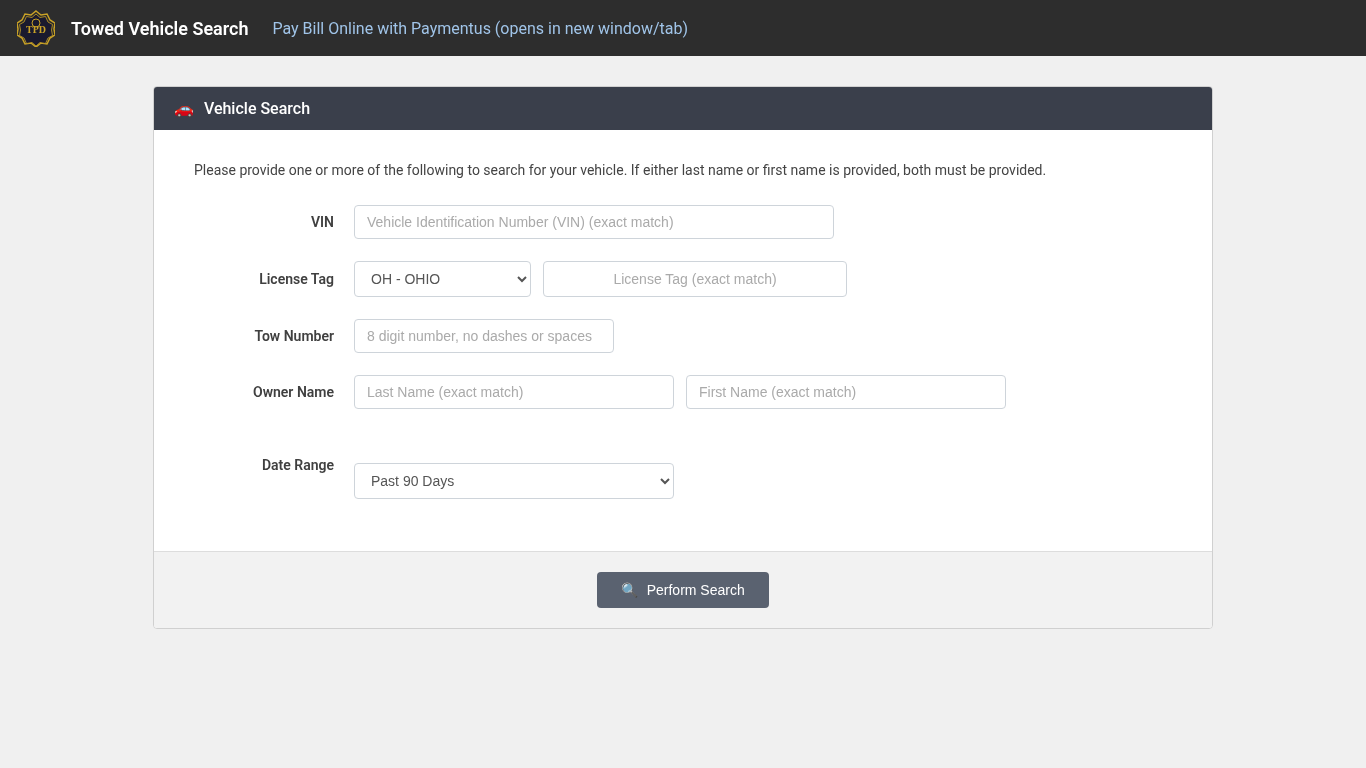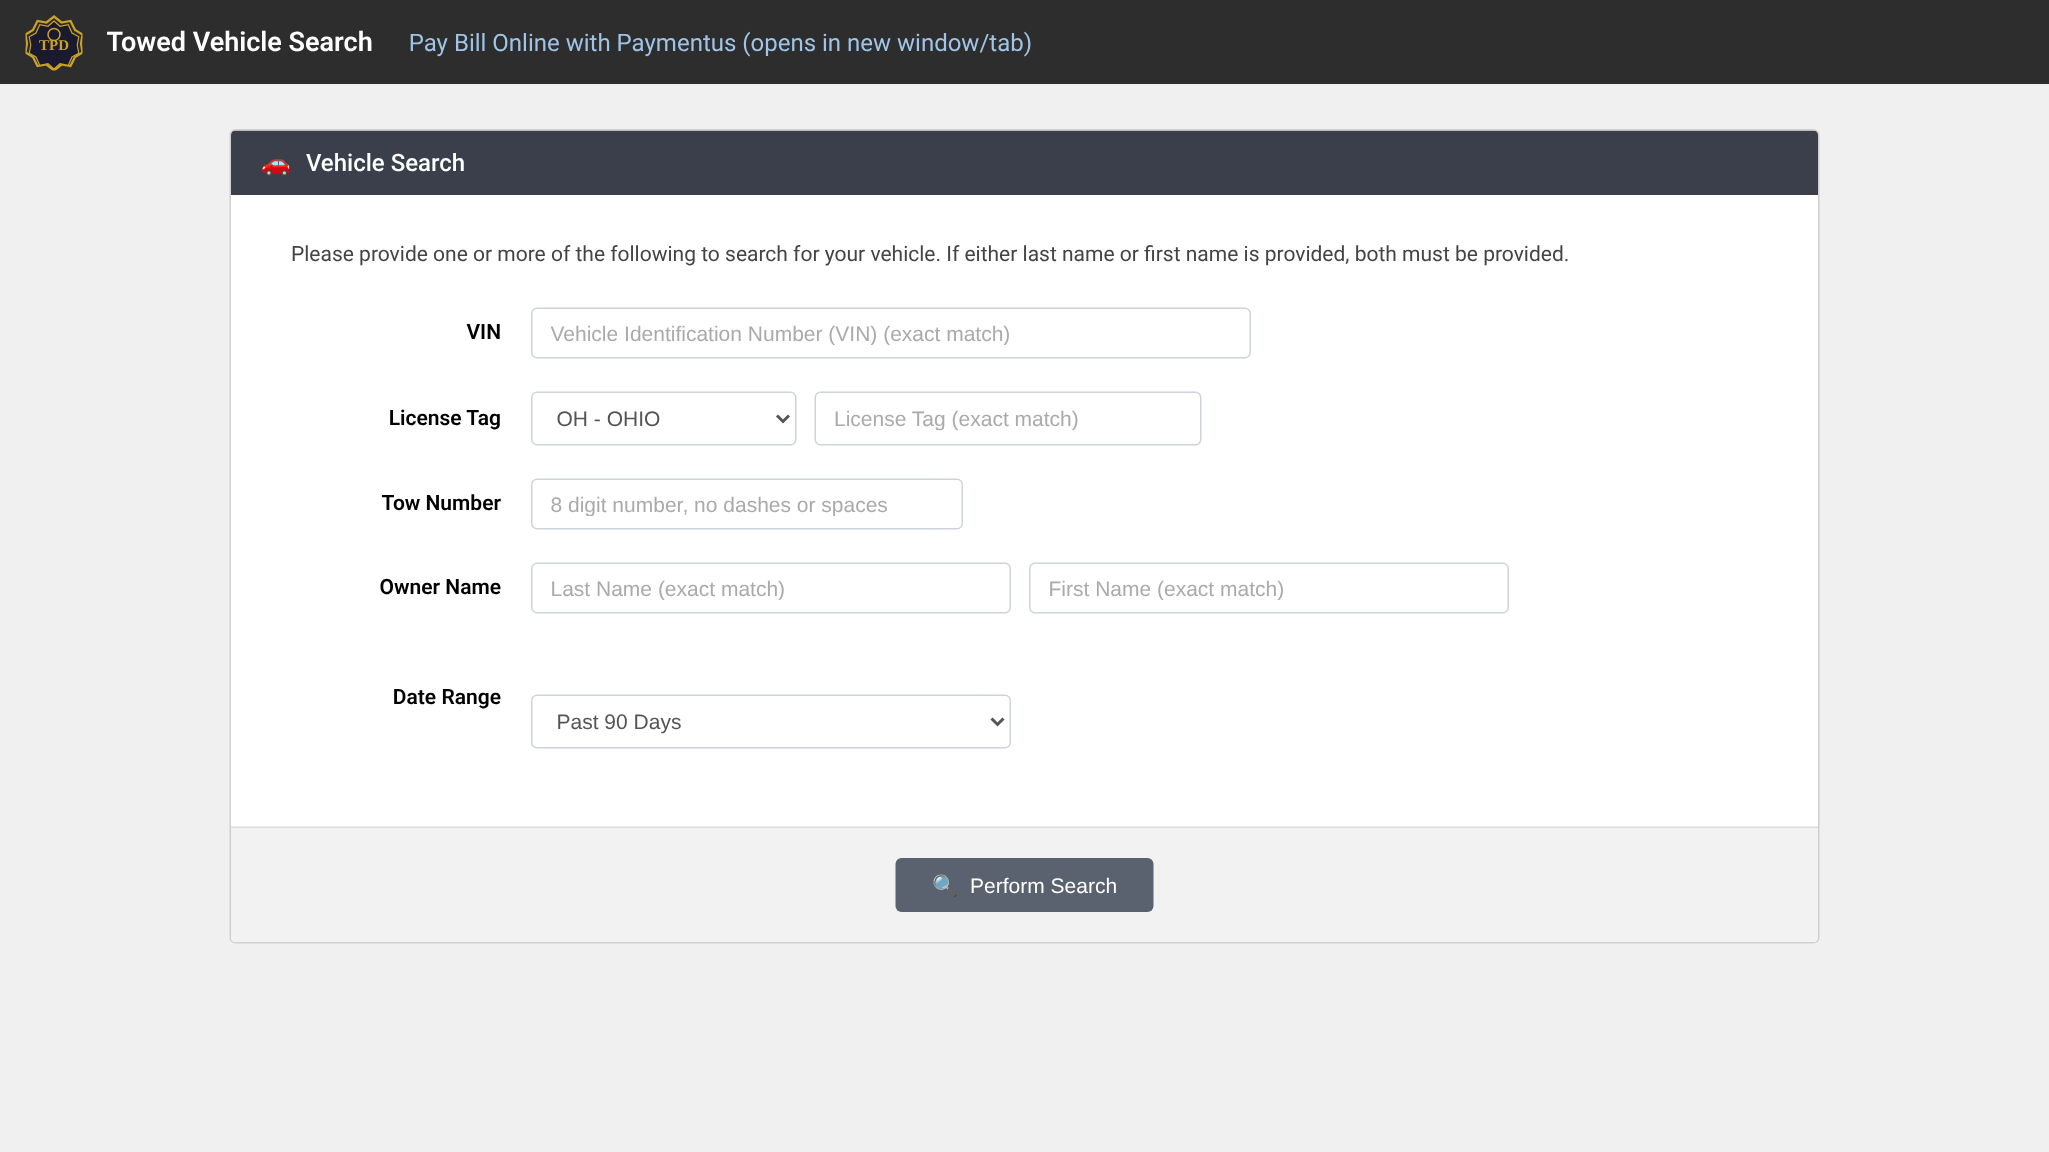--- a/index.html
+++ b/index.html
@@ -87,21 +87,21 @@
       align-items: center;
       margin-bottom: 22px;
     }
 
     .form-label {
       width: 160px;
       text-align: right;
       padding-right: 20px;
       font-weight: 600;
       font-size: 14px;
-      color: #000000;
+      color: #404040;
       flex-shrink: 0;
     }
 
     .form-controls {
       display: flex;
       gap: 12px;
       flex: 1;
     }
 
     
@@ -122,25 +122,26 @@
 
     .input-vin {
       width: 480px;
     }
 
     .select-state {
       width: 177px;
     }
 
     .input-license {
-      width: 258px;
+      width: 304px;
+      text-align: center;
     }
 
     .input-tow {
-      width: 288px;
+      width: 260px;
     }
 
     .input-lastname {
       width: 320px;
     }
 
     .input-firstname {
       width: 320px;
     }
 

